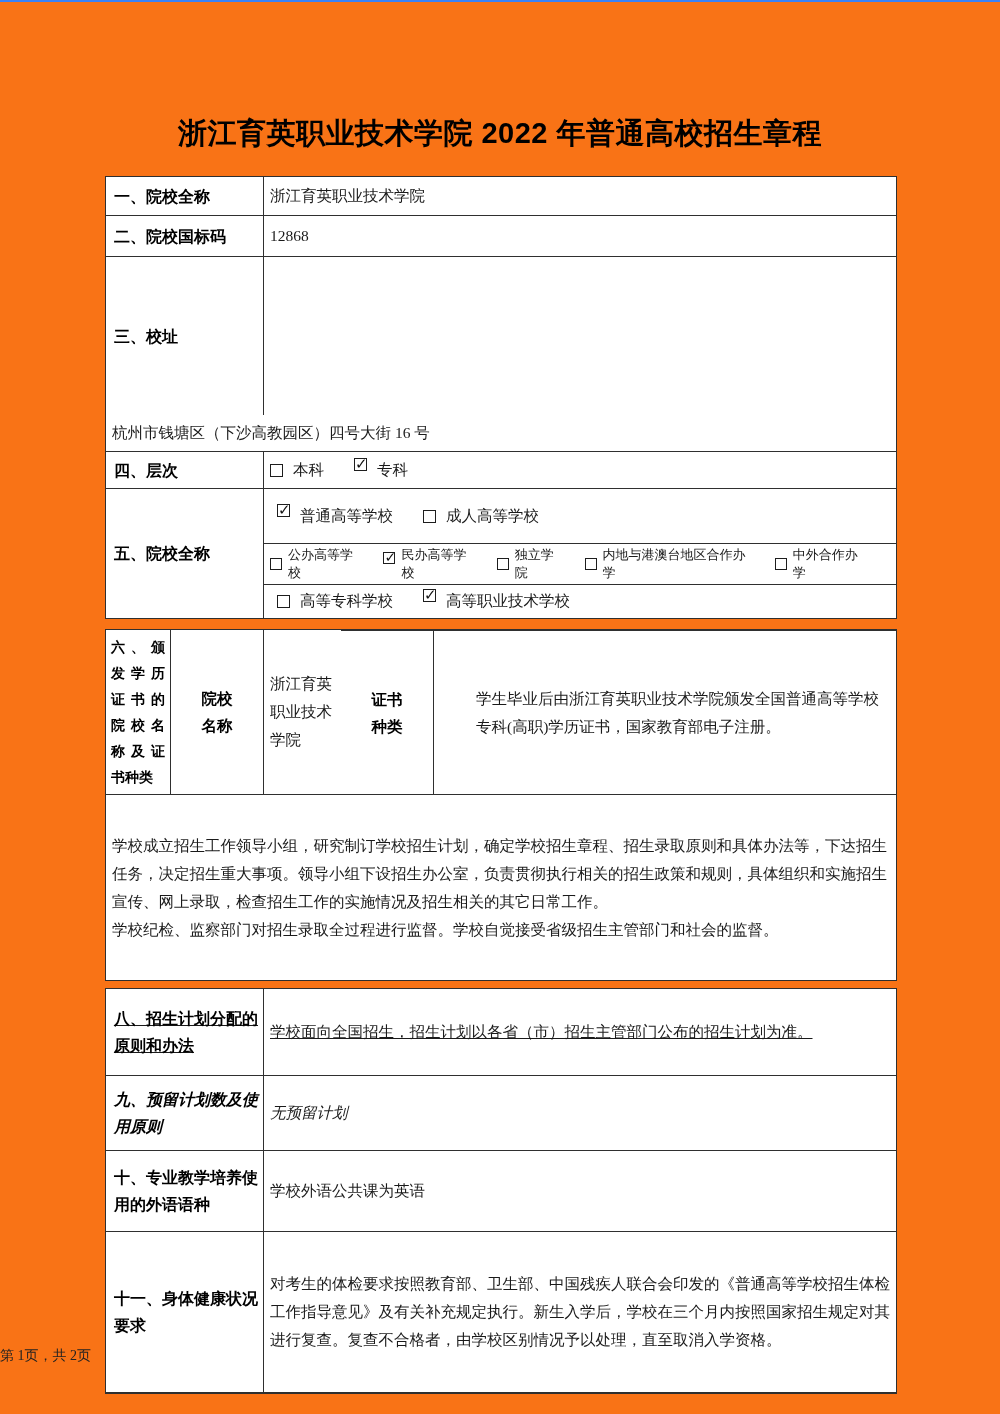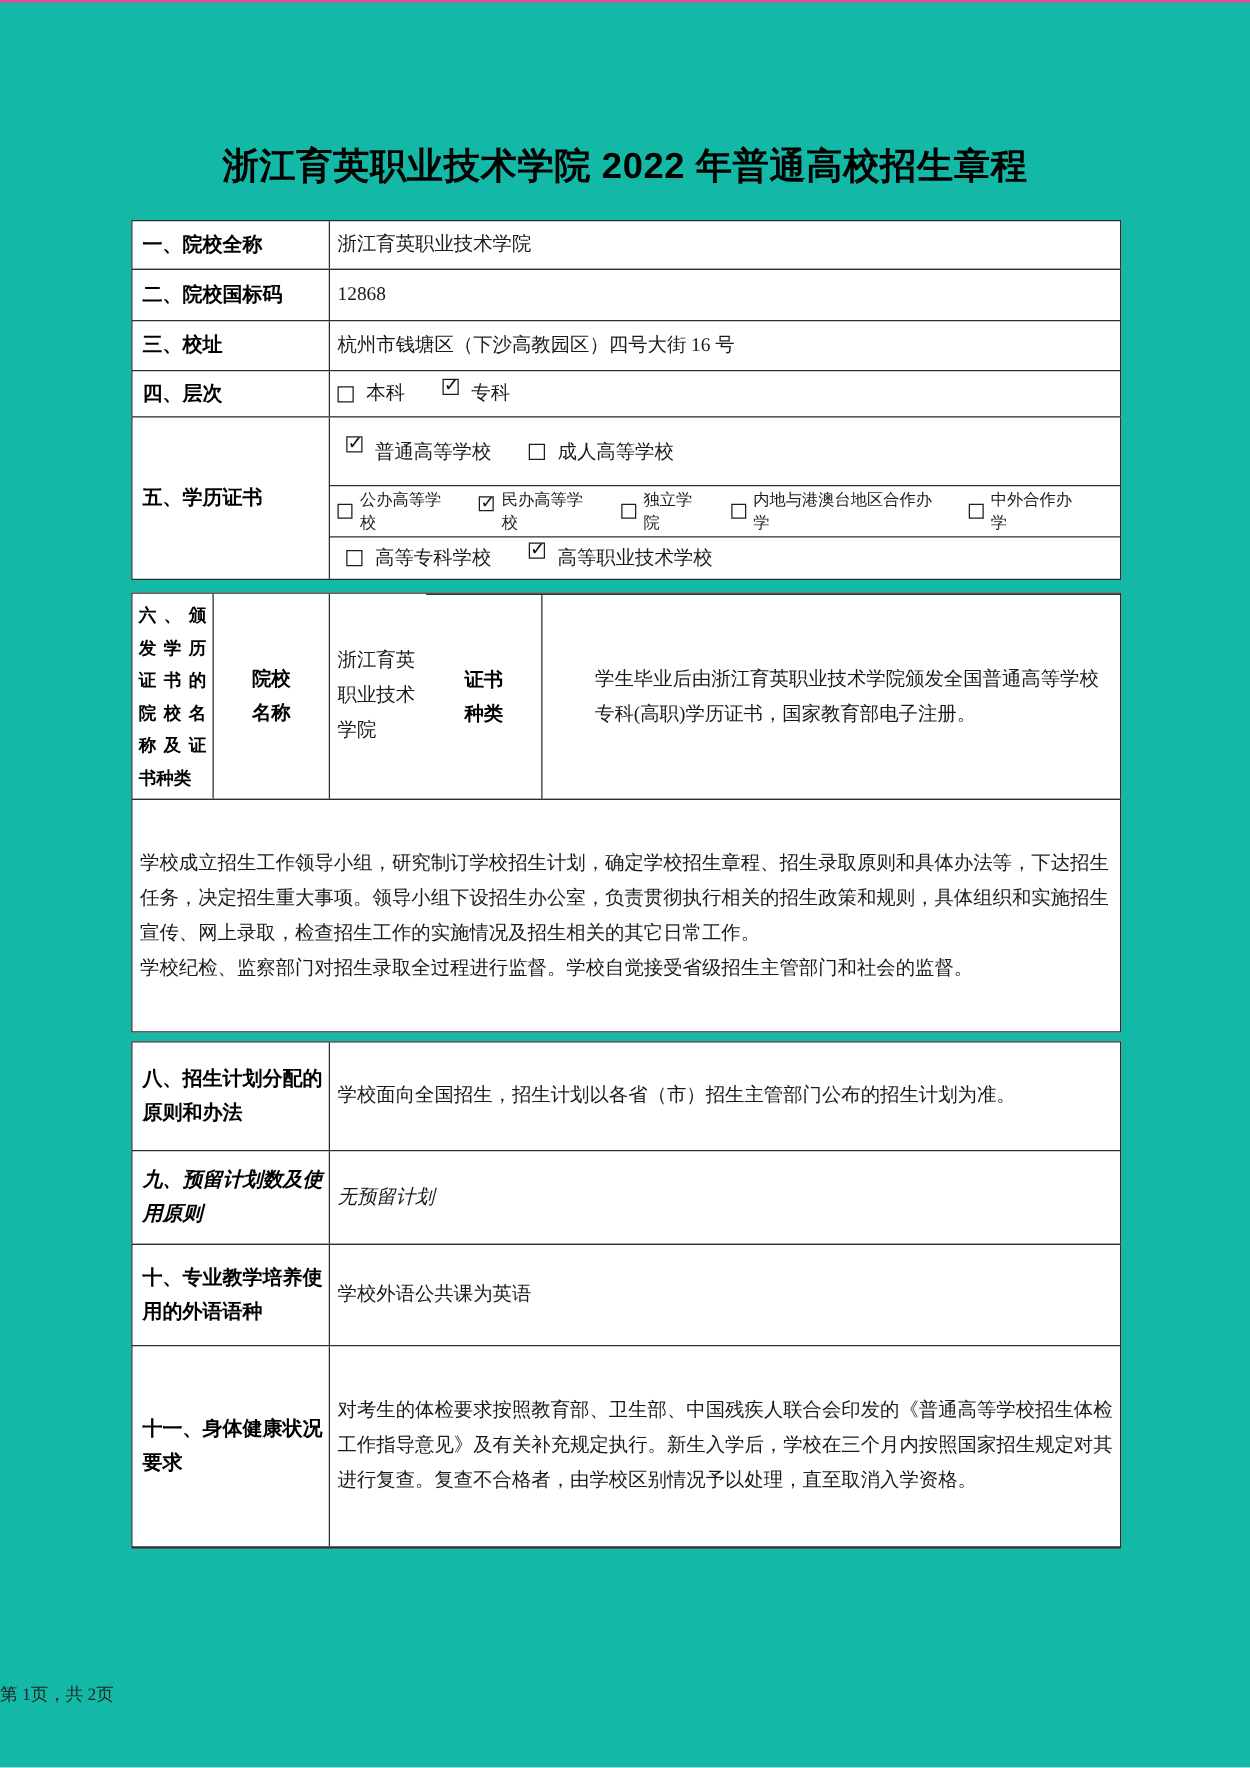--- a/index.html
+++ b/index.html
@@ -1,21 +1,21 @@
 <!DOCTYPE html>
 <html><head>
 <meta charset="utf-8">
 <style>
   * { margin:0; padding:0; box-sizing:border-box; }
   html,body { background:#ffffff; }
   .page {
     position:relative;
     width:1000px; height:1414px;
-    background:#14b8a6;
-    border-top:2px solid #ec4899;
+    background:#f97316;
+    border-top:2px solid #3b82f6;
     font-family:"Liberation Serif", serif;
     color:#1a1a1a;
     overflow:hidden;
   }
   .doc-title {
     padding-top:110px;
     text-align:center;
     font-family:"Liberation Sans", sans-serif;
     font-weight:700;
     font-size:29px;
@@ -50,22 +50,22 @@
   }
   .cell-value {
     flex:1;
     display:flex; align-items:center;
     padding:4px 6px;
     font-size:15.5px;
     line-height:28px;
     white-space:pre-line;
   }
   
-  .h40{min-height:40px;} .h42{min-height:42px;} .h41{min-height:41px;}
-  .h38{min-height:38px;} .h187{min-height:187px;} .h88{min-height:88px;}
+  .h40{min-height:40px;} .h42{min-height:42px;} .h41{min-height:41px;flex-direction:column;}
+  .h38{min-height:38px;} .h187{min-height:187px;} .h88{min-height:88px;text-decoration:underline;}
   .h76{min-height:76px;font-style:italic;} .h82{min-height:82px;} .h163{min-height:163px;}
 
   
   .subcol { flex:1; display:flex; flex-direction:column; }
   .subrow {
     display:flex; align-items:center;
     padding:2px 8px 2px 13px;
     font-size:15.5px;
   }
   .subrow-1 { min-height:55px; border-bottom:1px solid #2f2f2f; }
@@ -166,21 +166,21 @@
           </span>
           <span class="opt">
             <span class="cb checked">✓</span>
             <span>专科</span>
           </span>
         </div>
       </div>
     </div>
 
     <div class="trow">
-      <div class="cell-label">五、学历证书</div>
+      <div class="cell-label">五、院校全称</div>
       <div class="subcol">
         <div class="subrow subrow-1">
           <div class="optgroup">
             <span class="opt">
               <span class="cb checked">✓</span>
               <span>普通高等学校</span>
             </span>
             <span class="opt">
               <span class="cb"></span>
               <span>成人高等学校</span>

